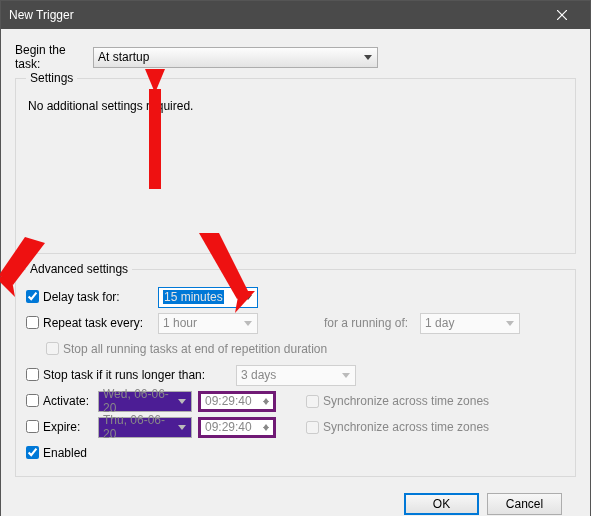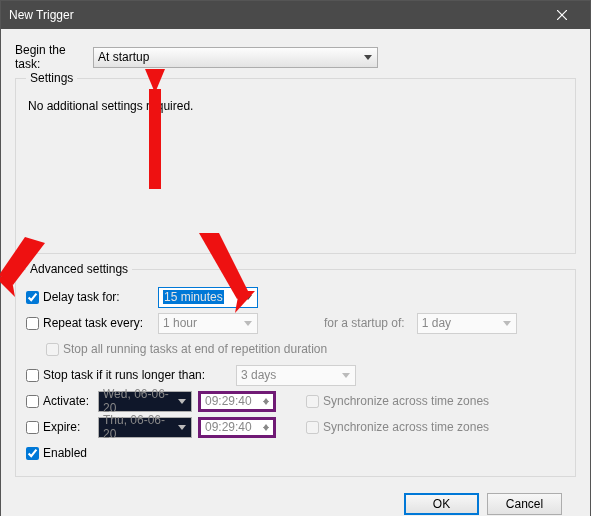--- a/index.html
+++ b/index.html
@@ -15,32 +15,32 @@
     select, .combo { height: 21px; border: 1px solid #adadad; background: linear-gradient(#fdfdfd, #e3e3e3); padding: 0 4px; position: relative; }
     .begin-select { width: 285px; appearance: none; -webkit-appearance: none; padding-right: 14px; background: linear-gradient(#fdfdfd,#e3e3e3); }
     .select-wrap { position: relative; display: inline-block; }
     .select-wrap::after { content:""; position:absolute; right:6px; top:8px; width:0; height:0; border-left:4px solid transparent; border-right:4px solid transparent; border-top:5px solid #444; pointer-events:none; }
     fieldset { border: 1px solid #d9d9d9; margin: 0 0 8px 0; padding: 8px 10px 10px 10px; }
     legend { padding: 0 4px; color: #000; }
     .settings-body { min-height: 150px; padding: 6px 2px; }
     .adv-body { }
     .adv-row { display: flex; align-items: center; height: 26px; gap: 6px; }
     input[type=checkbox] { width: 13px; height: 13px; margin: 0 4px 0 0; accent-color: #0078d7; }
-    .chk-label { display: flex; align-items: flex-end; }
+    .chk-label { display: flex; align-items: flex-start; }
     .disabled { color: #888; }
     .combo-val { display:inline-flex; align-items:center; height:21px; border:1px solid #adadad; background:#fff; padding:0 18px 0 4px; position:relative; }
     .combo-val::after { content:""; position:absolute; right:5px; top:7px; width:0; height:0; border-left:4px solid transparent; border-right:4px solid transparent; border-top:5px solid #444; }
     .combo-val.disabled::after { border-top-color:#bbb; }
     .combo-val.disabled { border-color:#d0d0d0; color:#888; background:#fafafa; }
     .combo-delay { border:1px solid #0078d7; }
     .combo-delay .sel { background:#0078d7; color:#e5e5e5; padding:0 1px; }
     .time-input { display:inline-flex; align-items:center; height:21px; border:3px solid #701a75; background:#fff; padding:0 22px 0 4px; position:relative; color:#888; }
     .time-input.spinner::before { content:""; position:absolute; right:4px; top:4px; width:0;height:0; border-left:3px solid transparent; border-right:3px solid transparent; border-bottom:4px solid #888; }
     .time-input.spinner::after { content:""; position:absolute; right:4px; bottom:4px; width:0;height:0; border-left:3px solid transparent; border-right:3px solid transparent; border-top:4px solid #888; }
-    .date-input { display:inline-flex; align-items:center; height:21px; border:1px solid #adadad; background:#0f172a; padding:0 16px 0 4px; position:relative; color:#888; width:94px; }
+    .date-input { display:inline-flex; align-items:center; height:21px; border:1px solid #adadad; background:#4c1d95; padding:0 16px 0 4px; position:relative; color:#888; width:94px; }
     .date-input::after { content:""; position:absolute; right:5px; top:7px; width:0; height:0; border-left:4px solid transparent; border-right:4px solid transparent; border-top:5px solid #bbb; }
     .footer { display:flex; justify-content:flex-end; gap:8px; padding:8px 14px 10px; }
     .btn { width:75px; height:22px; border:1px solid #adadad; background:linear-gradient(#f7f7f7,#e3e3e3); display:flex; align-items:center; justify-content:center; cursor:pointer; }
     .btn.primary { border:2px solid #0078d7; height:22px; }
     .indent { margin-left: 20px; }
     .arrow { position:absolute; pointer-events:none; }
     .col-delay-label{width:126px;}
     .col-repeat-label{width:126px;}
     .col-stop-label{width:204px;}
     .col-act-label{width:66px;}
@@ -95,21 +95,21 @@
         </div>
 
         <div class="adv-row">
           <label class="chk-label col-repeat-label">
             <input type="checkbox" style="">
             <span>Repeat task every:</span>
           </label>
           <span class="combo-val disabled" style="width:100px;">
             <span>1 hour</span>
           </span>
-          <span class="dur-label">for a startup of:</span>
+          <span class="dur-label">for a running of:</span>
           <span class="combo-val disabled" style="width:100px;">
             <span>1 day</span>
           </span>
         </div>
 
         <div class="adv-row">
           <label class="chk-label disabled indent">
             <input type="checkbox" disabled="" style="">
             <span>Stop all running tasks at end of repetition duration</span>
           </label>

